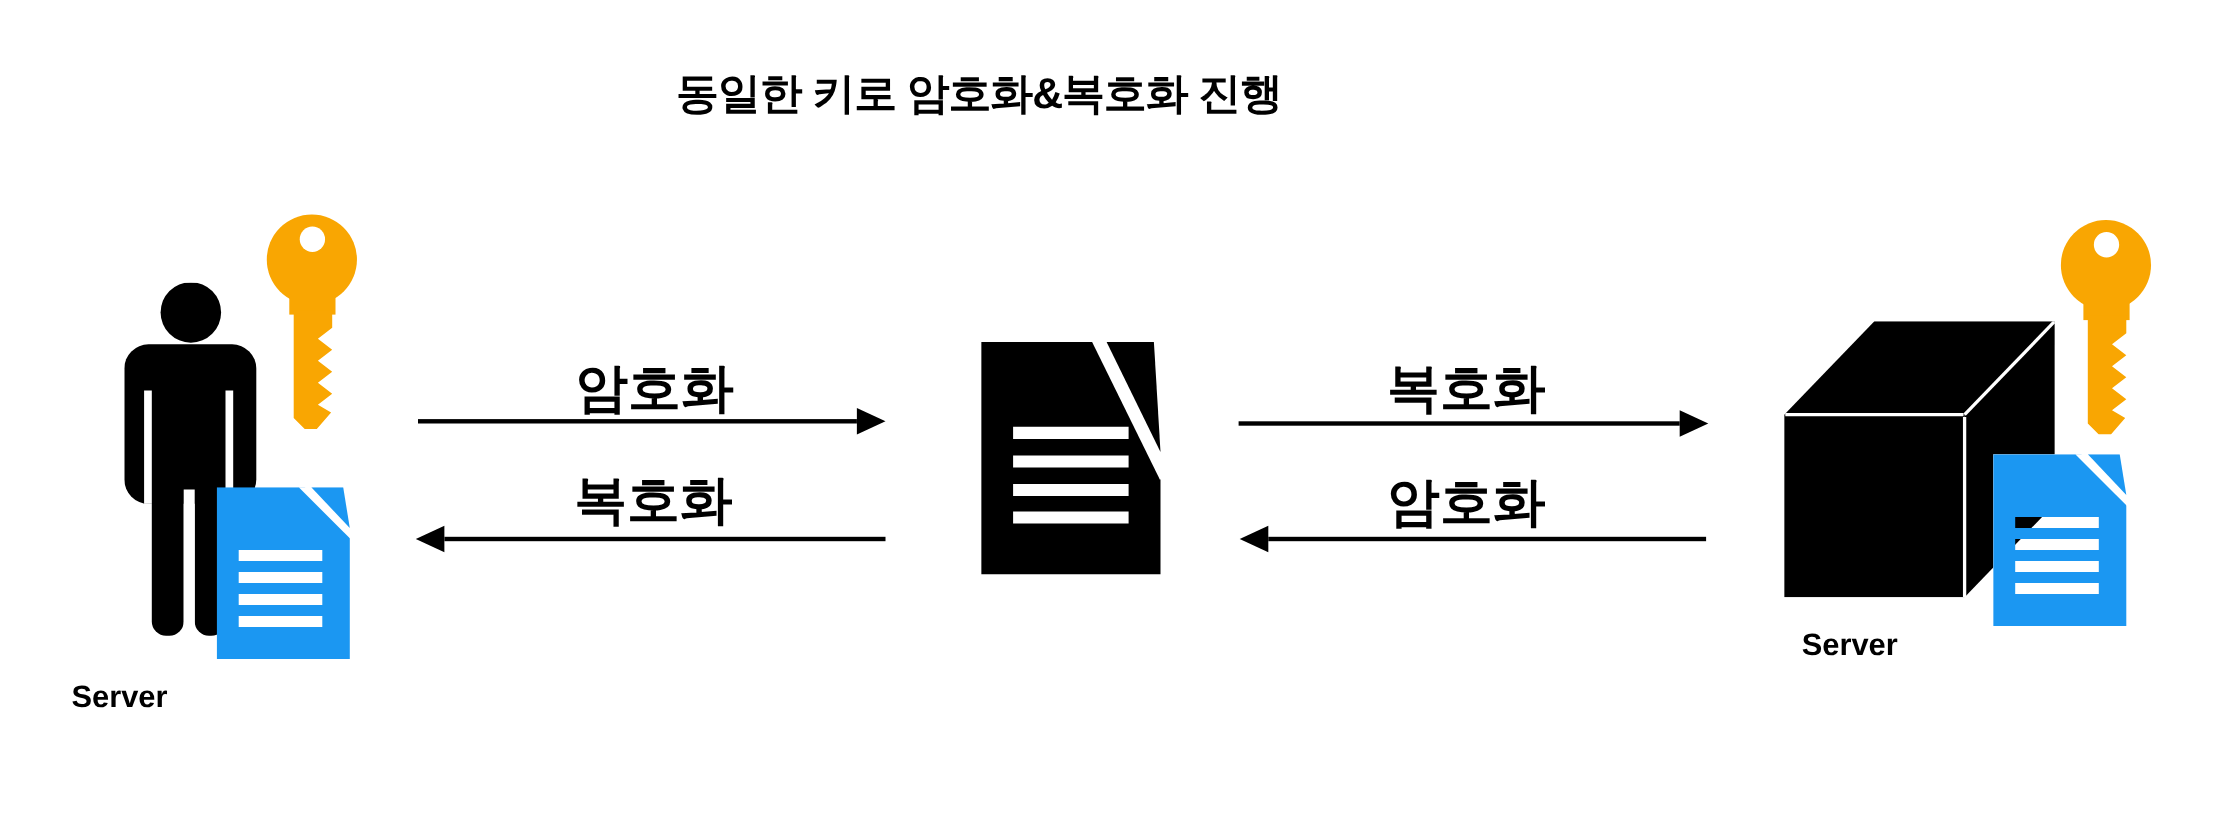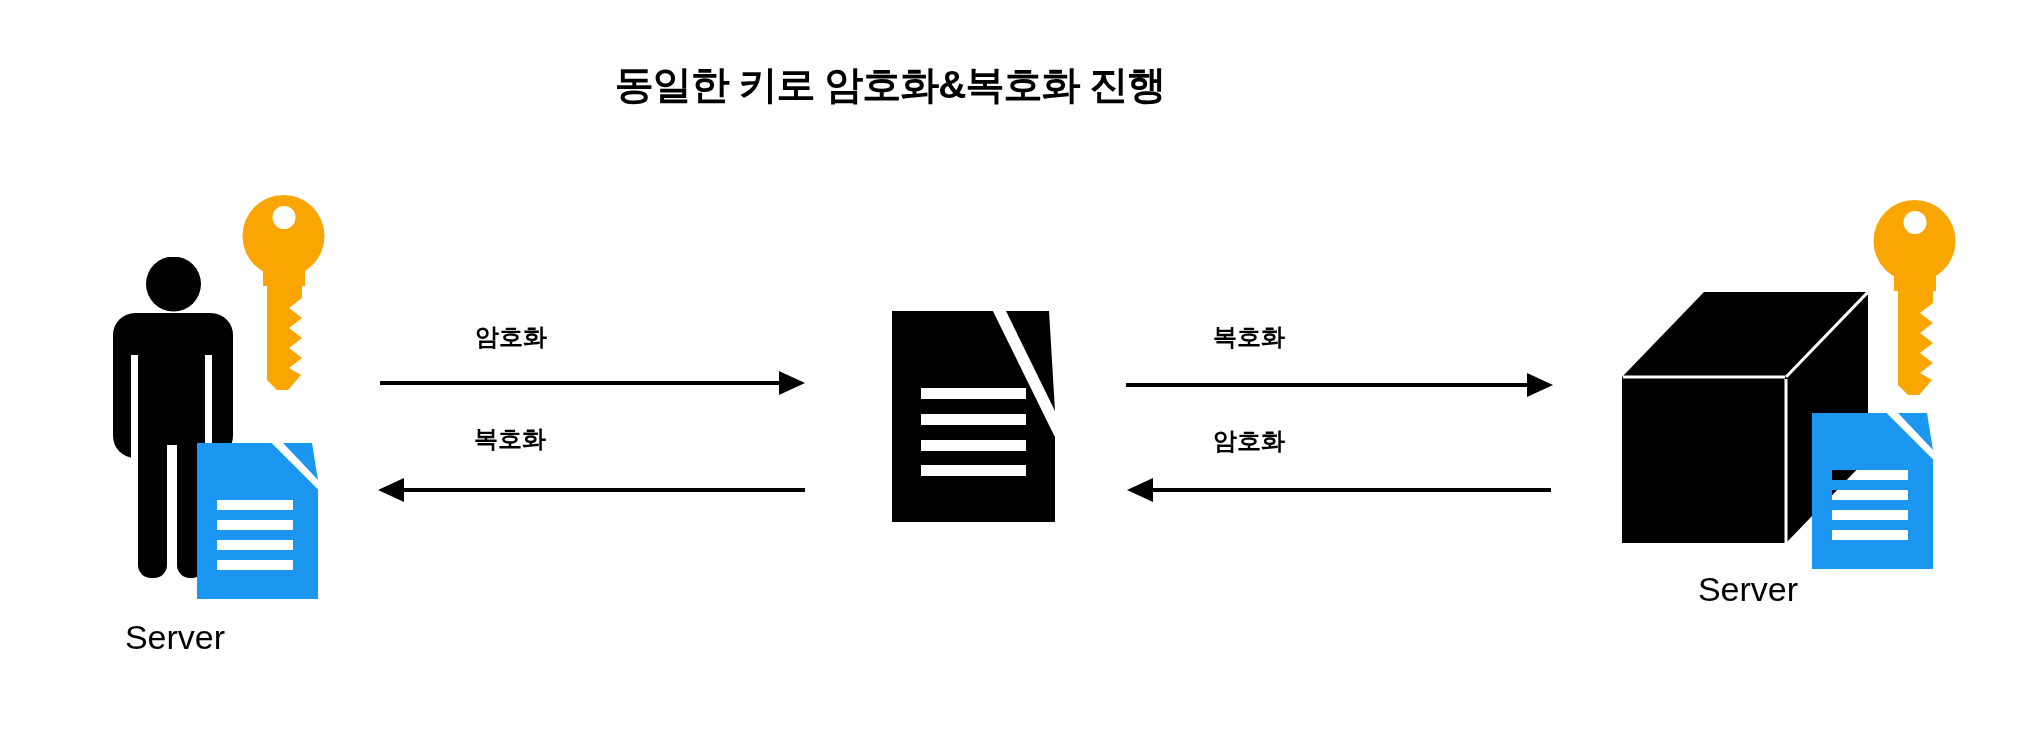--- a/index.html
+++ b/index.html
@@ -15,28 +15,28 @@
     font-family:"Liberation Sans","DejaVu Sans",sans-serif;
     overflow:hidden;
   }
   .abs{position:absolute;}
   .title{
     left:340px;top:58px;width:1100px;
     text-align:center;font-size:39px;font-weight:700;
     color:var(--ink-black);letter-spacing:-1px;
   }
   .entity-label{
-    font-weight:400;font-size:34px;color:var(--ink-black);
-    text-align:center;width:220px;
+    font-weight:700;font-size:28px;color:var(--ink-black);
+    text-align:left;width:220px;
   }
   .client-label{left:65px;top:618px;}
   .server-label{left:1638px;top:570px;}
   .arrow-label{
-    font-size:24px;font-weight:700;color:var(--ink-black);
-    width:240px;
+    font-size:48px;font-weight:700;color:var(--ink-black);
+    width:240px;text-align:center;
   }
   .lbl-a1{left:475px;top:321px;}
   .lbl-a2{left:474px;top:423px;}
   .lbl-a3{left:1213px;top:321px;}
   .lbl-a4{left:1213px;top:425px;}
   .arrow{display:flex;align-items:center;height:24px;}
   .arrow .shaft{flex:1;height:4px;background:var(--ink-black);}
   .arrow .head-right{
     width:0;height:0;border-left:26px solid var(--ink-black);
     border-top:12px solid transparent;border-bottom:12px solid transparent;

